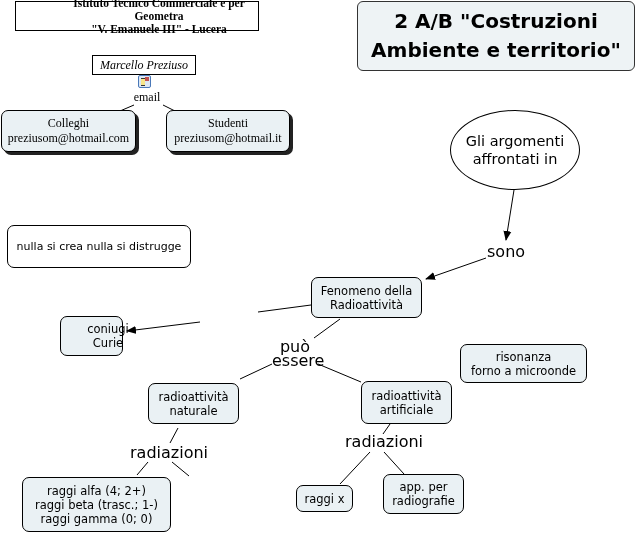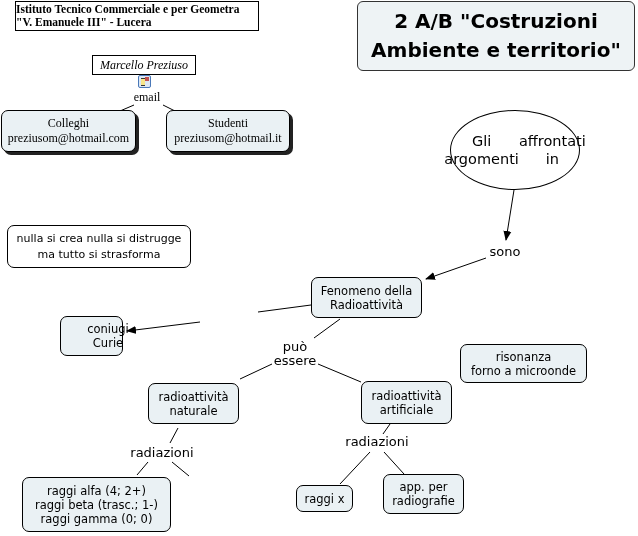--- a/index.html
+++ b/index.html
@@ -9,31 +9,31 @@
     .node {
       position: absolute; box-sizing: border-box;
       border: 1px solid #000; border-radius: 7px;
       background: #eaf1f4; color: #000;
       font-family: "DejaVu Sans", sans-serif; font-size: 11.5px; line-height: 14px;
       display: flex; flex-direction: column; align-items: center; justify-content: center;
       text-align: center; white-space: nowrap;
     }
     .node span { display: block; }
     .label {
-      position: absolute; font-family: "DejaVu Sans", sans-serif; font-size: 13px;
+      position: absolute; font-family: "DejaVu Sans", sans-serif; font-size: 16px;
       line-height: 14px; text-align: center; color: #000; white-space: nowrap;
       background: #fff;
     }
     .label span { display: block; }
     .serif { font-family: "Liberation Serif", serif; }
     .school-box {
       position: absolute; left: 15px; top: 1px; width: 244px; height: 30px;
       border: 1px solid #000; background: #fff; box-sizing: border-box;
       font-family: "Liberation Serif", serif; font-weight: bold; font-size: 11.5px; line-height: 13px;
-      text-align: left; display: flex; flex-direction: column; justify-content: center;
+      text-align: center; display: flex; flex-direction: column; justify-content: center; padding-left: 44px;
     }
     .author-box {
       position: absolute; left: 92px; top: 55px; width: 104px; height: 20px;
       border: 1px solid #000; background: #fff; box-sizing: border-box;
       font-family: "Liberation Serif", serif; font-style: italic; font-size: 12px;
       text-align: center; line-height: 18px;
     }
     .icon-doc {
       position: absolute; left: 138px; top: 75px; width: 13px; height: 13px;
       border: 1px solid #4a78b8; background: #dbe7f5; border-radius: 2px; box-sizing: border-box;
@@ -50,21 +50,21 @@
     .title-box {
       position: absolute; left: 357px; top: 1px; width: 278px; height: 70px;
       border: 1px solid #333; border-radius: 6px; background: #eef3f5; box-sizing: border-box;
       font-family: "DejaVu Sans", sans-serif; font-weight: bold; font-size: 20px; line-height: 29px;
       text-align: center; display: flex; flex-direction: column; justify-content: center;
     }
     .ellipse {
       position: absolute; left: 450px; top: 110px; width: 130px; height: 80px;
       border: 1px solid #000; border-radius: 50%; background: #fff; box-sizing: border-box;
       font-family: "DejaVu Sans", sans-serif; font-size: 14.5px; line-height: 18px;
-      display: flex; align-items: center; justify-content: center; text-align: center;
+      display: flex; flex-direction: column; align-items: center; justify-content: center; text-align: center;
     }
     .motto {
       position: absolute; left: 7px; top: 225px; width: 184px; height: 43px;
       border: 1px solid #000; border-radius: 7px; background: #fff; box-sizing: border-box;
       font-family: "DejaVu Sans", sans-serif; font-size: 11px; line-height: 16px;
       display: flex; flex-direction: column; align-items: center; justify-content: center; text-align: center;
     }
   </style>
 </head>
 <body>
@@ -137,21 +137,20 @@
 
   <div class="ellipse">
     <span>Gli argomenti</span>
     <span>affrontati  in</span>
   </div>
 
   <div class="label" style="left:487px; top:245px; width:36px;">sono</div>
 
   <div class="motto">
     <span>nulla si crea nulla si distrugge</span>
-    <span>ma tutto si strasforma</span>
   </div>
 
   <div class="node" style="left:311px; top:277px; width:111px; height:41px;">
     <span>Fenomeno della</span>
     <span>Radioattività</span>
   </div>
 
 
   <div class="node" style="left:60px; top:316px; width:63px; height:40px;padding-left:33px;">
     <span>coniugi</span>

